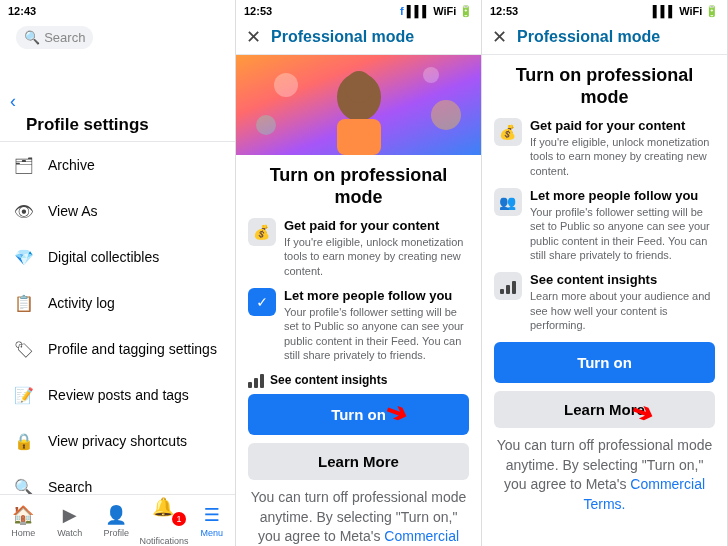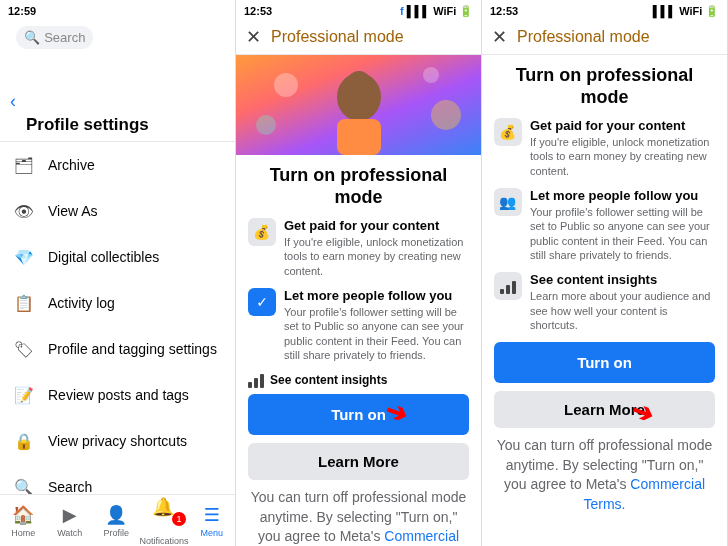--- a/index.html
+++ b/index.html
@@ -169,22 +169,22 @@
 
     .close-btn {
       font-size: 18px;
       color: #444;
       margin-right: 10px;
       cursor: pointer;
     }
 
     .panel-header-title {
       font-size: 16px;
-      font-weight: 400;
-      color: #a16207;
+      font-weight: 700;
+      color: #0369a1;
     }
 
     .hero-image {
       width: 100%;
       height: 100px;
       background: linear-gradient(135deg, #ff9a3c, #ff6b6b, #a855f7, #3b82f6, #10b981);
       position: relative;
       overflow: hidden;
       flex-shrink: 0;
     }
@@ -305,21 +305,21 @@
       width: 4px;
       border-radius: 1px;
     }
   </style>
 </head>
 <body>
 
 <div class="panel-1">
 
   <div class="status-bar-1">
-    <span>12:59</span>
+    <span>12:43</span>
   </div>
 
   <div style="padding: 4px 8px 6px; display:flex; align-items:center; gap:6px;">
     <div class="search-bar-1">
       <span>🔍</span>
       <span style="font-size:13px;color:#888;">Search</span>
     </div>
   </div>
 
   <div class="panel-1-header">
@@ -520,21 +520,21 @@
     <div class="feature-item">
       <div class="feature-icon">
         <div class="bars-icon">
           <div class="bar" style="height:5px;"></div>
           <div class="bar" style="height:9px;"></div>
           <div class="bar" style="height:13px;"></div>
         </div>
       </div>
       <div class="feature-text">
         <h4>See content insights</h4>
-        <p>Learn more about your audience and see how well your content is shortcuts.</p>
+        <p>Learn more about your audience and see how well your content is performing.</p>
       </div>
     </div>
 
     
     <button class="turn-on-btn">Turn on</button>
     <button class="learn-more-btn">Learn More</button>
 
     <div class="disclaimer">
       <span>You can turn off professional mode anytime. By selecting "Turn on," you agree to Meta's</span>
       <a href="#">Commercial Terms.</a>

